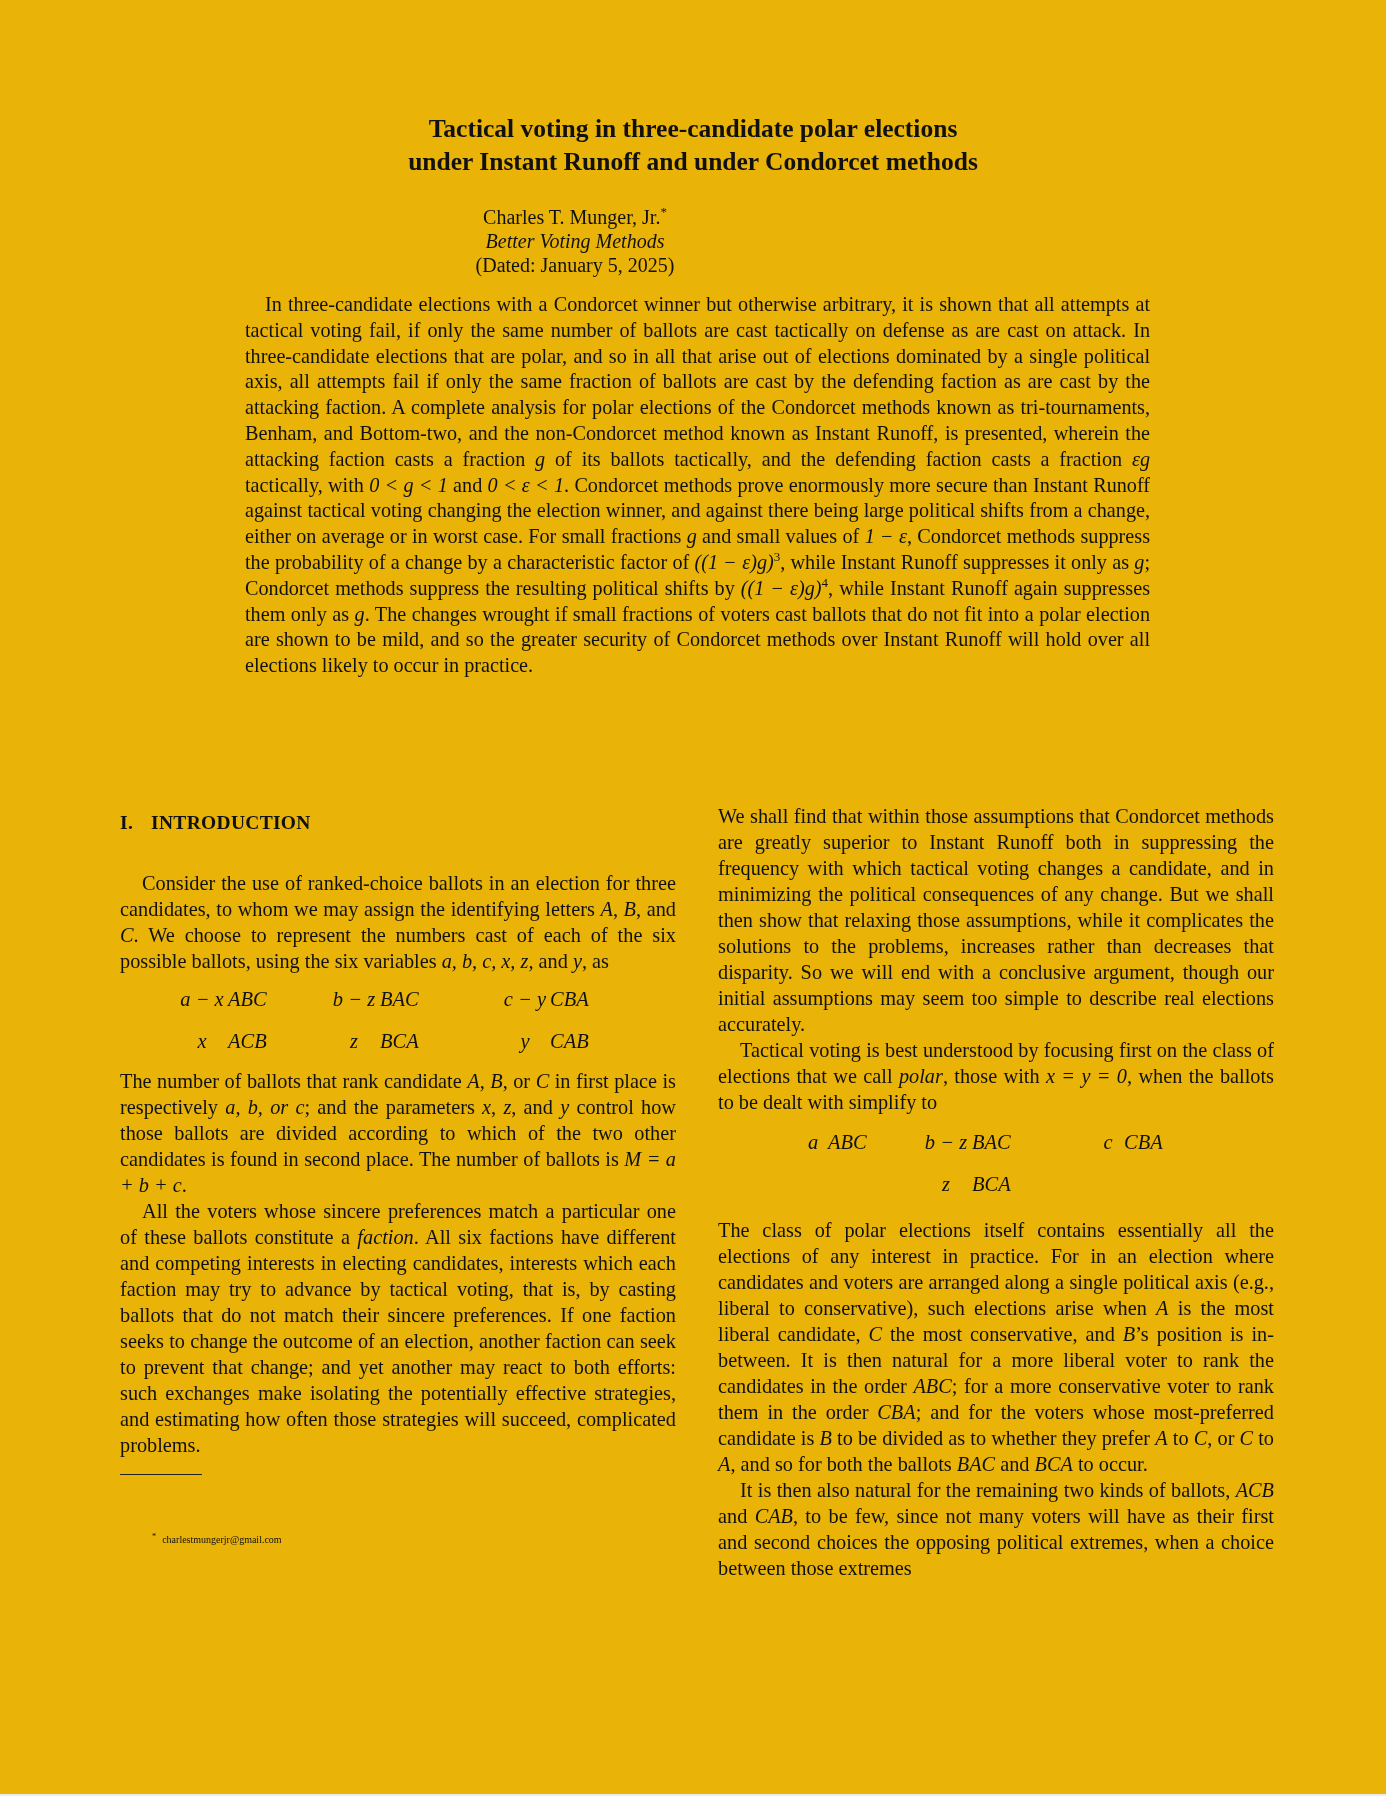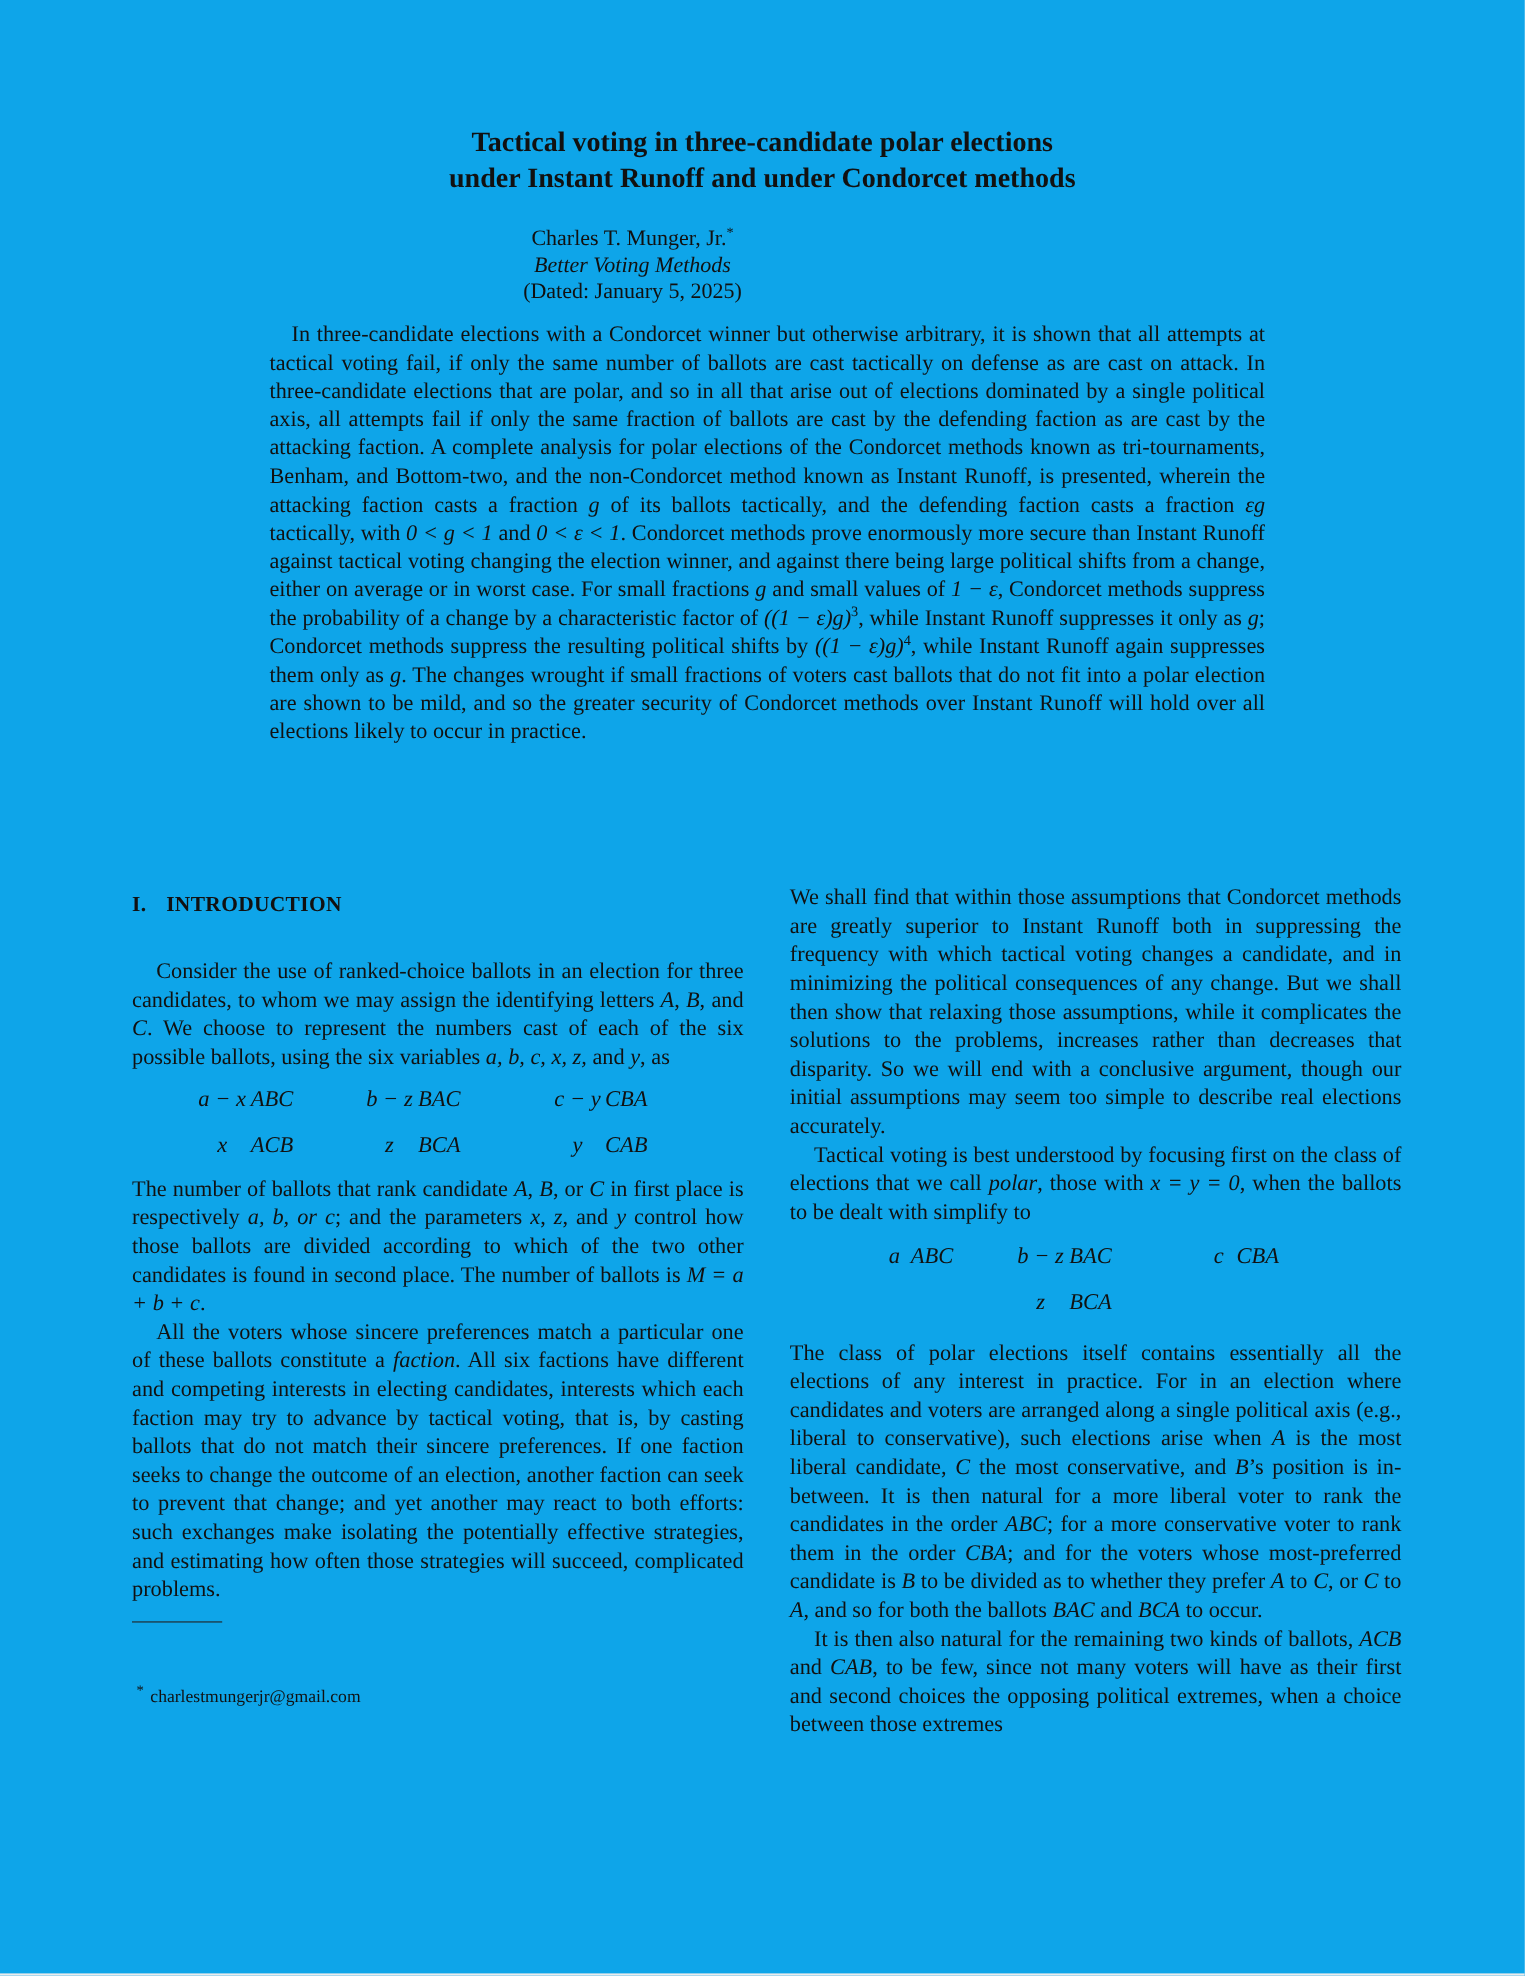--- a/index.html
+++ b/index.html
@@ -1,20 +1,20 @@
 <!DOCTYPE html>
 <html><head>
 <meta charset="utf-8">
 <style>
   html, body { margin: 0; padding: 0; }
   body {
     width: 1386px; height: 1796px; background: #fdfdfd; position: relative; overflow: hidden;
     font-family: "DejaVu Serif", "Liberation Serif", serif; color: #111;
   }
-  .page { position: absolute; left: 0; top: 0; width: 1386px; height: 1794px; background: #0ea5e9; border-bottom: 2px solid #ececec; }
+  .page { position: absolute; left: 0; top: 0; width: 1386px; height: 1794px; background: #eab308; border-bottom: 2px solid #ececec; }
   .title { position: absolute; left: 0; width: 1386px; top: 112px; text-align: center;
     font-family: "Liberation Serif", serif; font-weight: bold; font-size: 25.5px; line-height: 33px; }
   .author { position: absolute; left: 0; width: 1150px; top: 205px; text-align: center;
     font-family: "Liberation Serif", serif; font-size: 20px; line-height: 24px; }
   .author i { font-style: italic; }
   .abstract { position: absolute; left: 245px; width: 905px; top: 292px;
     font-family: "Liberation Serif", serif; font-size: 20.2px; line-height: 25.8px; text-align: justify; text-indent: 20px; }
   .col { position: absolute; width: 556px; font-family: "Liberation Serif", serif; font-size: 20.3px; line-height: 26px; text-align: justify; }
   .col.left { left: 120px; top: 810px; }
   .col.right { left: 718px; top: 803px; }
@@ -23,21 +23,21 @@
   p { margin: 0; }
   p.indent { text-indent: 22px; }
   .m { font-style: italic; }
   .ballot-table { margin: 12px 0 14px 0; display: grid; grid-template-columns: auto; justify-content: center; }
   .ballot-grid { display: grid; grid-template-columns: 52px 70px 30px 52px 80px 40px 50px 70px; row-gap: 16px; font-size: 20.5px; line-height: 26px; }
   .ballot-grid.polar { grid-template-columns: 30px 72px 20px 52px 80px 40px 32px 70px; }
   .ballot-grid span { white-space: nowrap; }
   .coef { text-align: center; font-style: italic; }
   .lbl { text-align: left; font-style: italic; }
   .footnote-rule { width: 82px; border-top: 1px solid #222; margin-top: 16px; }
-  .footnote { font-size: 16px; line-height: 20px; margin-top: 52px; padding-left: 4px; }
+  .footnote { font-size: 10px; line-height: 20px; margin-top: 52px; padding-left: 4px; margin-left: 28px; }
   .footnote sup { margin-right: 6px; }
   .sup { font-size: 13px; vertical-align: super; line-height: 0; }
 </style>
 </head>
 <body>
 
 <div class="page">
 
   <div class="title">
     <div>Tactical voting in three-candidate polar elections</div>

